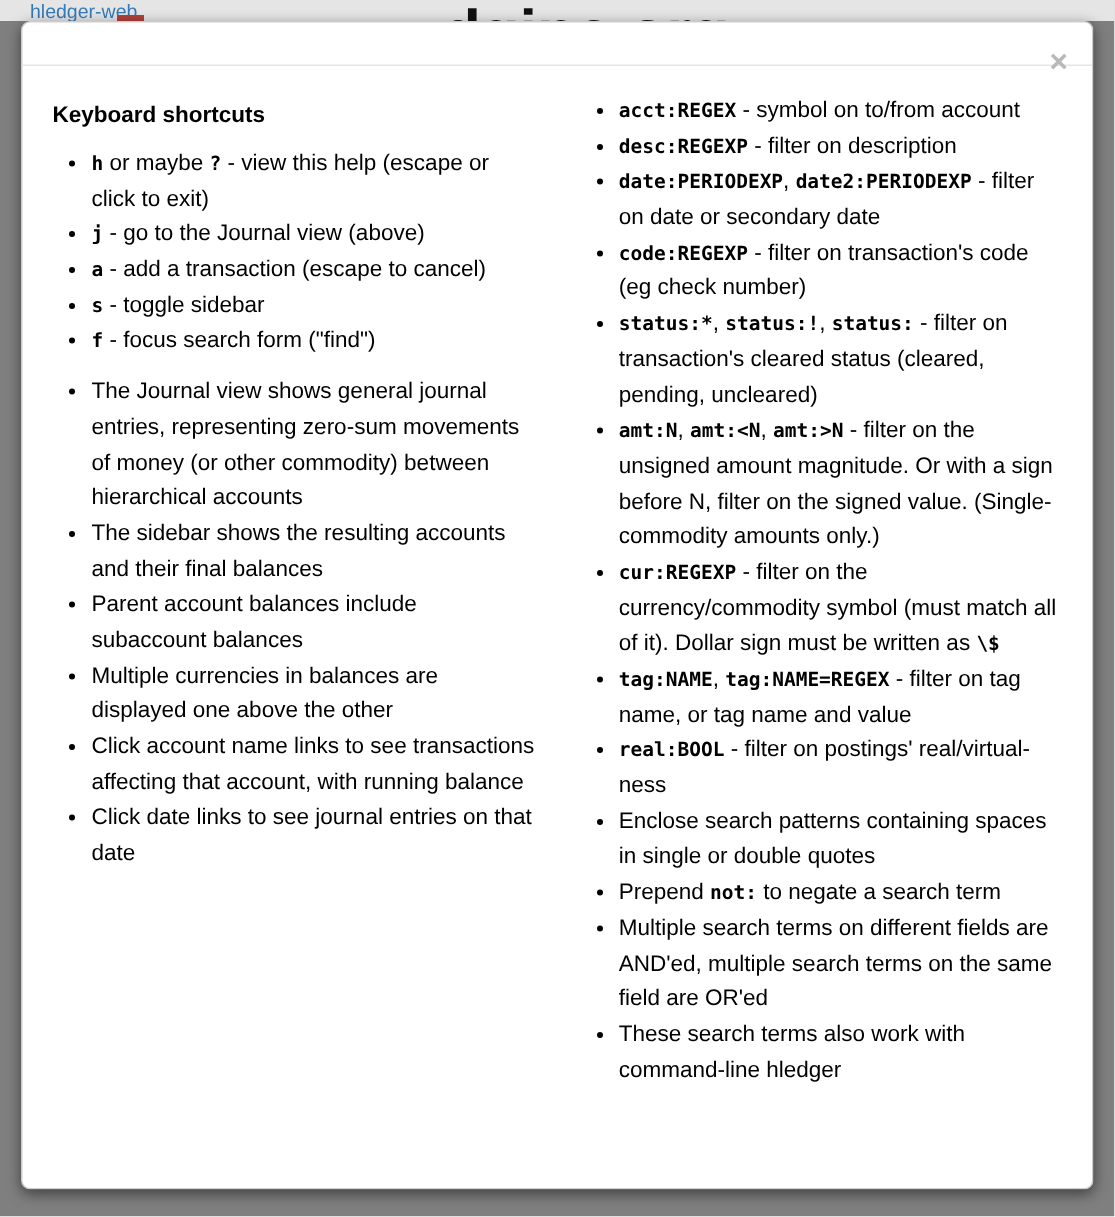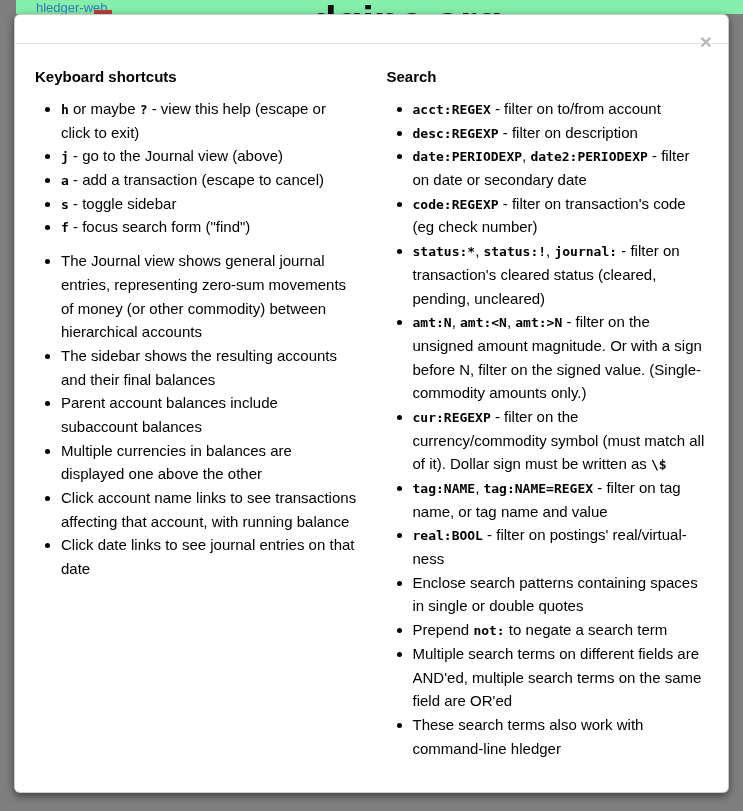--- a/index.html
+++ b/index.html
@@ -8,22 +8,22 @@
     font-family: "Liberation Sans", sans-serif;
     background: #ffffff;
     position: relative;
     overflow: hidden;
     color: #1a1a1a;
   }
 
   
   .page { position: absolute; inset: 0; background: #fff; }
   .top-strip {
-    position: absolute; top: 0; left: 16px; right: 0; height: 14px;
-    overflow: hidden; z-index: 1001; background: #86efac;
+    position: absolute; top: 0; left: 0; right: 0; height: 14px;
+    overflow: hidden; z-index: 1001; background: #e5e5e5;
   }
   .brand {
     position: absolute; left: 20px; top: 0;
     font-size: 13px; line-height: 15px;
     color: #337ab7; text-decoration: none; cursor: pointer;
   }
   .nav-accent {
     position: absolute; left: 78px; top: 10px;
     width: 18px; height: 5px; background: #b3403a;
   }
@@ -121,27 +121,26 @@
       <ul class="help-list">
           <li><span>The Journal view shows general journal entries, representing zero-sum movements of money (or other commodity) between hierarchical accounts</span></li>
           <li><span>The sidebar shows the resulting accounts and their final balances</span></li>
           <li><span>Parent account balances include subaccount balances</span></li>
           <li><span>Multiple currencies in balances are displayed one above the other</span></li>
           <li><span>Click account name links to see transactions affecting that account, with running balance</span></li>
           <li><span>Click date links to see journal entries on that date</span></li>
         </ul>
     </div>
     <div class="col">
-      <h4 class="section-heading">Search</h4>
       <ul class="help-list">
-          <li><code>acct:REGEX</code><span> - filter on to/from account</span></li>
+          <li><code>acct:REGEX</code><span> - symbol on to/from account</span></li>
           <li><code>desc:REGEXP</code><span> - filter on description</span></li>
           <li><code>date:PERIODEXP</code><span>, </span><code>date2:PERIODEXP</code><span> - filter on date or secondary date</span></li>
           <li><code>code:REGEXP</code><span> - filter on transaction's code (eg check number)</span></li>
-          <li><code>status:*</code><span>, </span><code>status:!</code><span>, </span><code>journal:</code><span> - filter on transaction's cleared status (cleared, pending, uncleared)</span></li>
+          <li><code>status:*</code><span>, </span><code>status:!</code><span>, </span><code>status:</code><span> - filter on transaction's cleared status (cleared, pending, uncleared)</span></li>
           <li><code>amt:N</code><span>, </span><code>amt:&lt;N</code><span>, </span><code>amt:&gt;N</code><span> - filter on the unsigned amount magnitude. Or with a sign before N, filter on the signed value. (Single-commodity amounts only.)</span></li>
           <li><code>cur:REGEXP</code><span> - filter on the currency/commodity symbol (must match all of it). Dollar sign must be written as </span><code>\$</code></li>
           <li><code>tag:NAME</code><span>, </span><code>tag:NAME=REGEX</code><span> - filter on tag name, or tag name and value</span></li>
           <li><code>real:BOOL</code><span> - filter on postings' real/virtual-ness</span></li>
           <li><span>Enclose search patterns containing spaces in single or double quotes</span></li>
           <li><span>Prepend </span><code>not:</code><span> to negate a search term</span></li>
           <li><span>Multiple search terms on different fields are AND'ed, multiple search terms on the same field are OR'ed</span></li>
           <li><span>These search terms also work with command-line hledger</span></li>
         </ul>
     </div>

